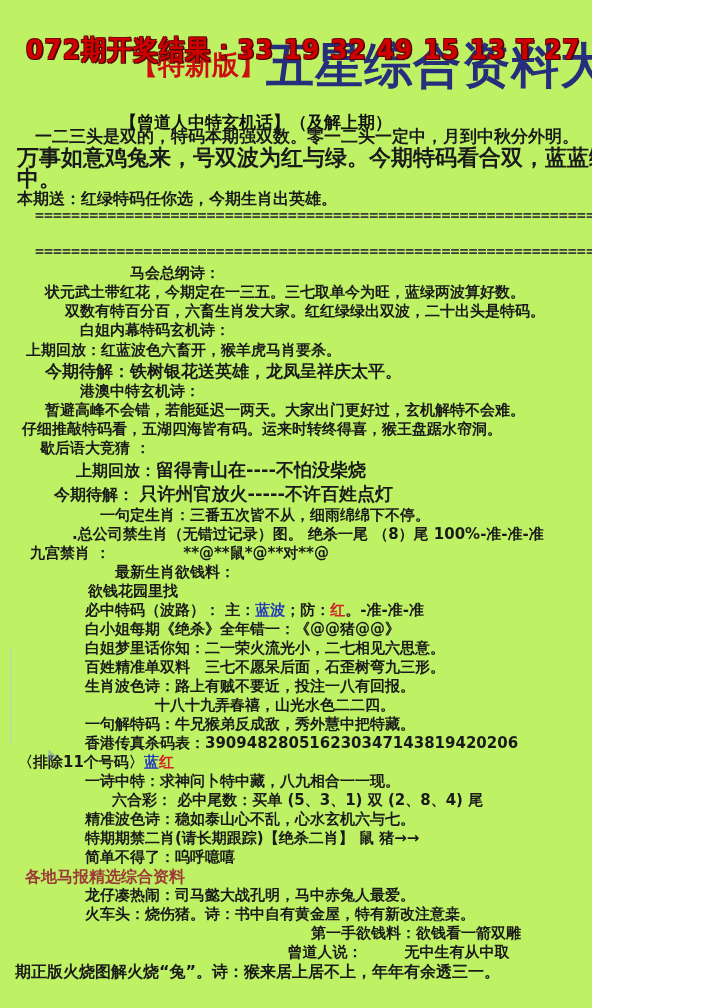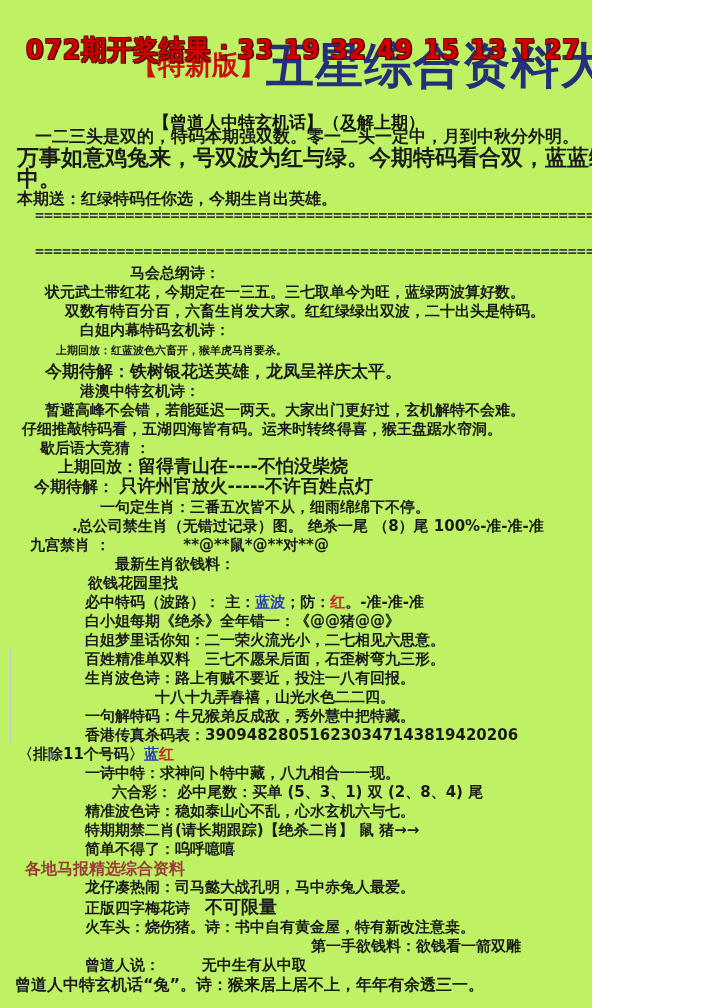--- a/index.html
+++ b/index.html
@@ -26,21 +26,21 @@
     color:#cc1010;font-size:27px;font-weight:bold;
     padding-bottom:7px;
   }
   .main-title{
     color:#272e7c;font-size:48px;font-weight:bold;line-height:1.05;
     font-family:"DejaVu Serif","Liberation Serif",serif;
     letter-spacing:1px;
   }
   .subtitle{
     position:absolute;top:111px;left:120px;
-    font-size:17px;font-weight:bold;color:#111;white-space:nowrap;margin-left:33px;
+    font-size:17px;font-weight:bold;color:#111;white-space:nowrap;
   }
   .body-lines{position:absolute;top:126px;left:0;width:712px;}
   .tline{
     position:relative;
     white-space:pre-wrap;
     font-weight:bold;
     font-size:15px;line-height:19px;
     color:#1a1a1a;
   }
   .sep{
@@ -77,28 +77,28 @@
   <div class="body-lines">
       <div class="tline" style="padding-left: 35px; font-size: 17px; line-height: 21px;"><span>一二三头是双的，特码本期强双数。零一二头一定中，月到中秋分外明。</span></div>
       <div class="tline" style="padding-left: 17px; font-size: 22px; line-height: 21px;"><span>万事如意鸡兔来，号双波为红与绿。今期特码看合双，蓝蓝绿绿绝对中。</span></div>
       <div class="tline" style="padding-left: 17px; font-size: 16px; line-height: 19px;"><span>本期送：红绿特码任你选，今期生肖出英雄。</span></div>
       <div class="tline sep" style="padding-left: 35px; line-height: 15px;"><span>=====================================================================================</span></div>
       <div class="tline sep" style="padding-left: 35px; line-height: 15px; margin-top: 21px;"><span>=====================================================================================</span></div>
       <div class="tline" style="padding-left: 130px; margin-top: 5px;"><span>马会总纲诗：</span></div>
       <div class="tline" style="padding-left: 45px;"><span>状元武土带红花，今期定在一三五。三七取单今为旺，蓝绿两波算好数。</span></div>
       <div class="tline" style="padding-left: 65px;"><span>双数有特百分百，六畜生肖发大家。红红绿绿出双波，二十出头是特码。</span></div>
       <div class="tline" style="padding-left: 80px;"><span>白姐内幕特码玄机诗：</span></div>
-      <div class="tline" style="padding-left: 56px; font-size: 11px; line-height: 21px;"><span>上期回放：红蓝波色六畜开，猴羊虎马肖要杀。</span></div>
+      <div class="tline" style="padding-left: 26px; font-size: 15px; line-height: 21px;"><span>上期回放：红蓝波色六畜开，猴羊虎马肖要杀。</span></div>
       <div class="tline" style="padding-left: 45px; font-size: 17px; line-height: 21px;"><span>今期待解：铁树银花送英雄，龙凤呈祥庆太平。</span></div>
       <div class="tline" style="padding-left: 80px;"><span>港澳中特玄机诗：</span></div>
       <div class="tline" style="padding-left: 45px;"><span>暂避高峰不会错，若能延迟一两天。大家出门更好过，玄机解特不会难。</span></div>
       <div class="tline" style="padding-left: 22px;"><span>仔细推敲特码看，五湖四海皆有码。运来时转终得喜，猴王盘踞水帘洞。</span></div>
       <div class="tline" style="padding-left: 40px;"><span>歇后语大竞猜 ：</span></div>
-      <div class="tline" style="padding-left: 58px; line-height: 16px;"><span style="font-size: 16px;">上期回放：</span><span style="font-size: 18px;">留得青山在----不怕没柴烧</span></div>
-      <div class="tline" style="padding-left: 34px; line-height: 21px;"><span style="font-size: 16px;">今期待解： </span><span style="font-size: 18px;">只许州官放火-----不许百姓点灯</span></div>
+      <div class="tline" style="padding-left: 76px; line-height: 24px;"><span style="font-size: 16px;">上期回放：</span><span style="font-size: 18px;">留得青山在----不怕没柴烧</span></div>
+      <div class="tline" style="padding-left: 54px; line-height: 21px;"><span style="font-size: 16px;">今期待解： </span><span style="font-size: 18px;">只许州官放火-----不许百姓点灯</span></div>
       <div class="tline" style="padding-left: 100px;"><span>一句定生肖：三番五次皆不从，细雨绵绵下不停。</span></div>
       <div class="tline" style="padding-left: 72px;"><span>.总公司禁生肖（无错过记录）图。 绝杀一尾 （8）尾 100%-准-准-准</span></div>
       <div class="tline" style="padding-left: 30px;"><span>九宫禁肖 ：              **@**鼠*@**对**@</span></div>
       <div class="tline" style="padding-left: 115px;"><span>最新生肖欲钱料：</span></div>
       <div class="tline" style="padding-left: 88px;"><span>欲钱花园里找</span></div>
       <div class="tline" style="padding-left: 85px;"><span>必中特码（波路）： 主：</span><span style="color: rgb(36, 56, 184);">蓝波</span><span>；防：</span><span style="color: rgb(207, 35, 40);">红</span><span>。-准-准-准</span></div>
       <div class="tline" style="padding-left: 85px;"><span>白小姐每期《绝杀》全年错一：《@@猪@@》</span></div>
       <div class="tline" style="padding-left: 85px;"><span>白姐梦里话你知：二一荣火流光小，二七相见六思意。</span></div>
       <div class="tline" style="padding-left: 85px;"><span>百姓精准单双料　三七不愿呆后面，石歪树弯九三形。</span></div>
       <div class="tline" style="padding-left: 85px;"><span>生肖波色诗：路上有贼不要近，投注一八有回报。</span></div>
@@ -106,23 +106,22 @@
       <div class="tline" style="padding-left: 85px;"><span>一句解特码：牛兄猴弟反成敌，秀外慧中把特藏。</span></div>
       <div class="tline" style="padding-left: 85px;"><span>香港传真杀码表：390948280516230347143819420206</span></div>
       <div class="tline" style="padding-left: 18px;"><span>〈排除11个号码〉</span><span style="color: rgb(36, 56, 184);">蓝</span><span style="color: rgb(207, 35, 40);">红</span></div>
       <div class="tline" style="padding-left: 85px;"><span>一诗中特：求神问卜特中藏，八九相合一一现。</span></div>
       <div class="tline" style="padding-left: 112px;"><span>六合彩： 必中尾数：买单 (5、3、1) 双 (2、8、4) 尾</span></div>
       <div class="tline" style="padding-left: 85px;"><span>精准波色诗：稳如泰山心不乱，心水玄机六与七。</span><span class="right-note">（开：？）</span></div>
       <div class="tline" style="padding-left: 85px;"><span>特期期禁二肖(请长期跟踪)【绝杀二肖】 鼠 猪→→</span></div>
       <div class="tline" style="padding-left: 85px;"><span>简单不得了：呜呼噫嘻</span></div>
       <div class="tline" style="padding-left: 25px; font-size: 16px; color: rgb(156, 58, 58);"><span>各地马报精选综合资料</span></div>
       <div class="tline" style="padding-left: 85px;"><span>龙仔凑热闹：司马懿大战孔明，马中赤兔人最爱。</span></div>
-      <div class="tline" style="padding-left: 85px; line-height: 20px;"><span>正版四字梅花诗　</span><span style="font-size: 18px;">不可限量</span></div>
       <div class="tline" style="padding-left: 85px;"><span>火车头：烧伤猪。诗：书中自有黄金屋，特有新改注意桒。</span></div>
       <div class="tline" style="padding-left: 120px; text-align: center;"><span>第一手欲钱料：欲钱看一箭双雕</span></div>
-      <div class="tline" style="padding-left: 85px;"><span>曾道人说：        无中生有从中取</span></div>
-      <div class="tline" style="padding-left: 15px; font-size: 16px;"><span>曾道人中特玄机话“兔”。诗：猴来居上居不上，年年有余透三一。</span></div>
+      <div class="tline" style="padding-left: 85px; text-align: center;"><span>曾道人说：        无中生有从中取</span></div>
+      <div class="tline" style="padding-left: 15px; font-size: 16px;"><span>期正版火烧图解火烧“兔”。诗：猴来居上居不上，年年有余透三一。</span></div>
     </div>
 
   <div class="artifact-line"></div>
   <div class="watermark-glyph"></div>
 
 </div>
 
 </body></html>

